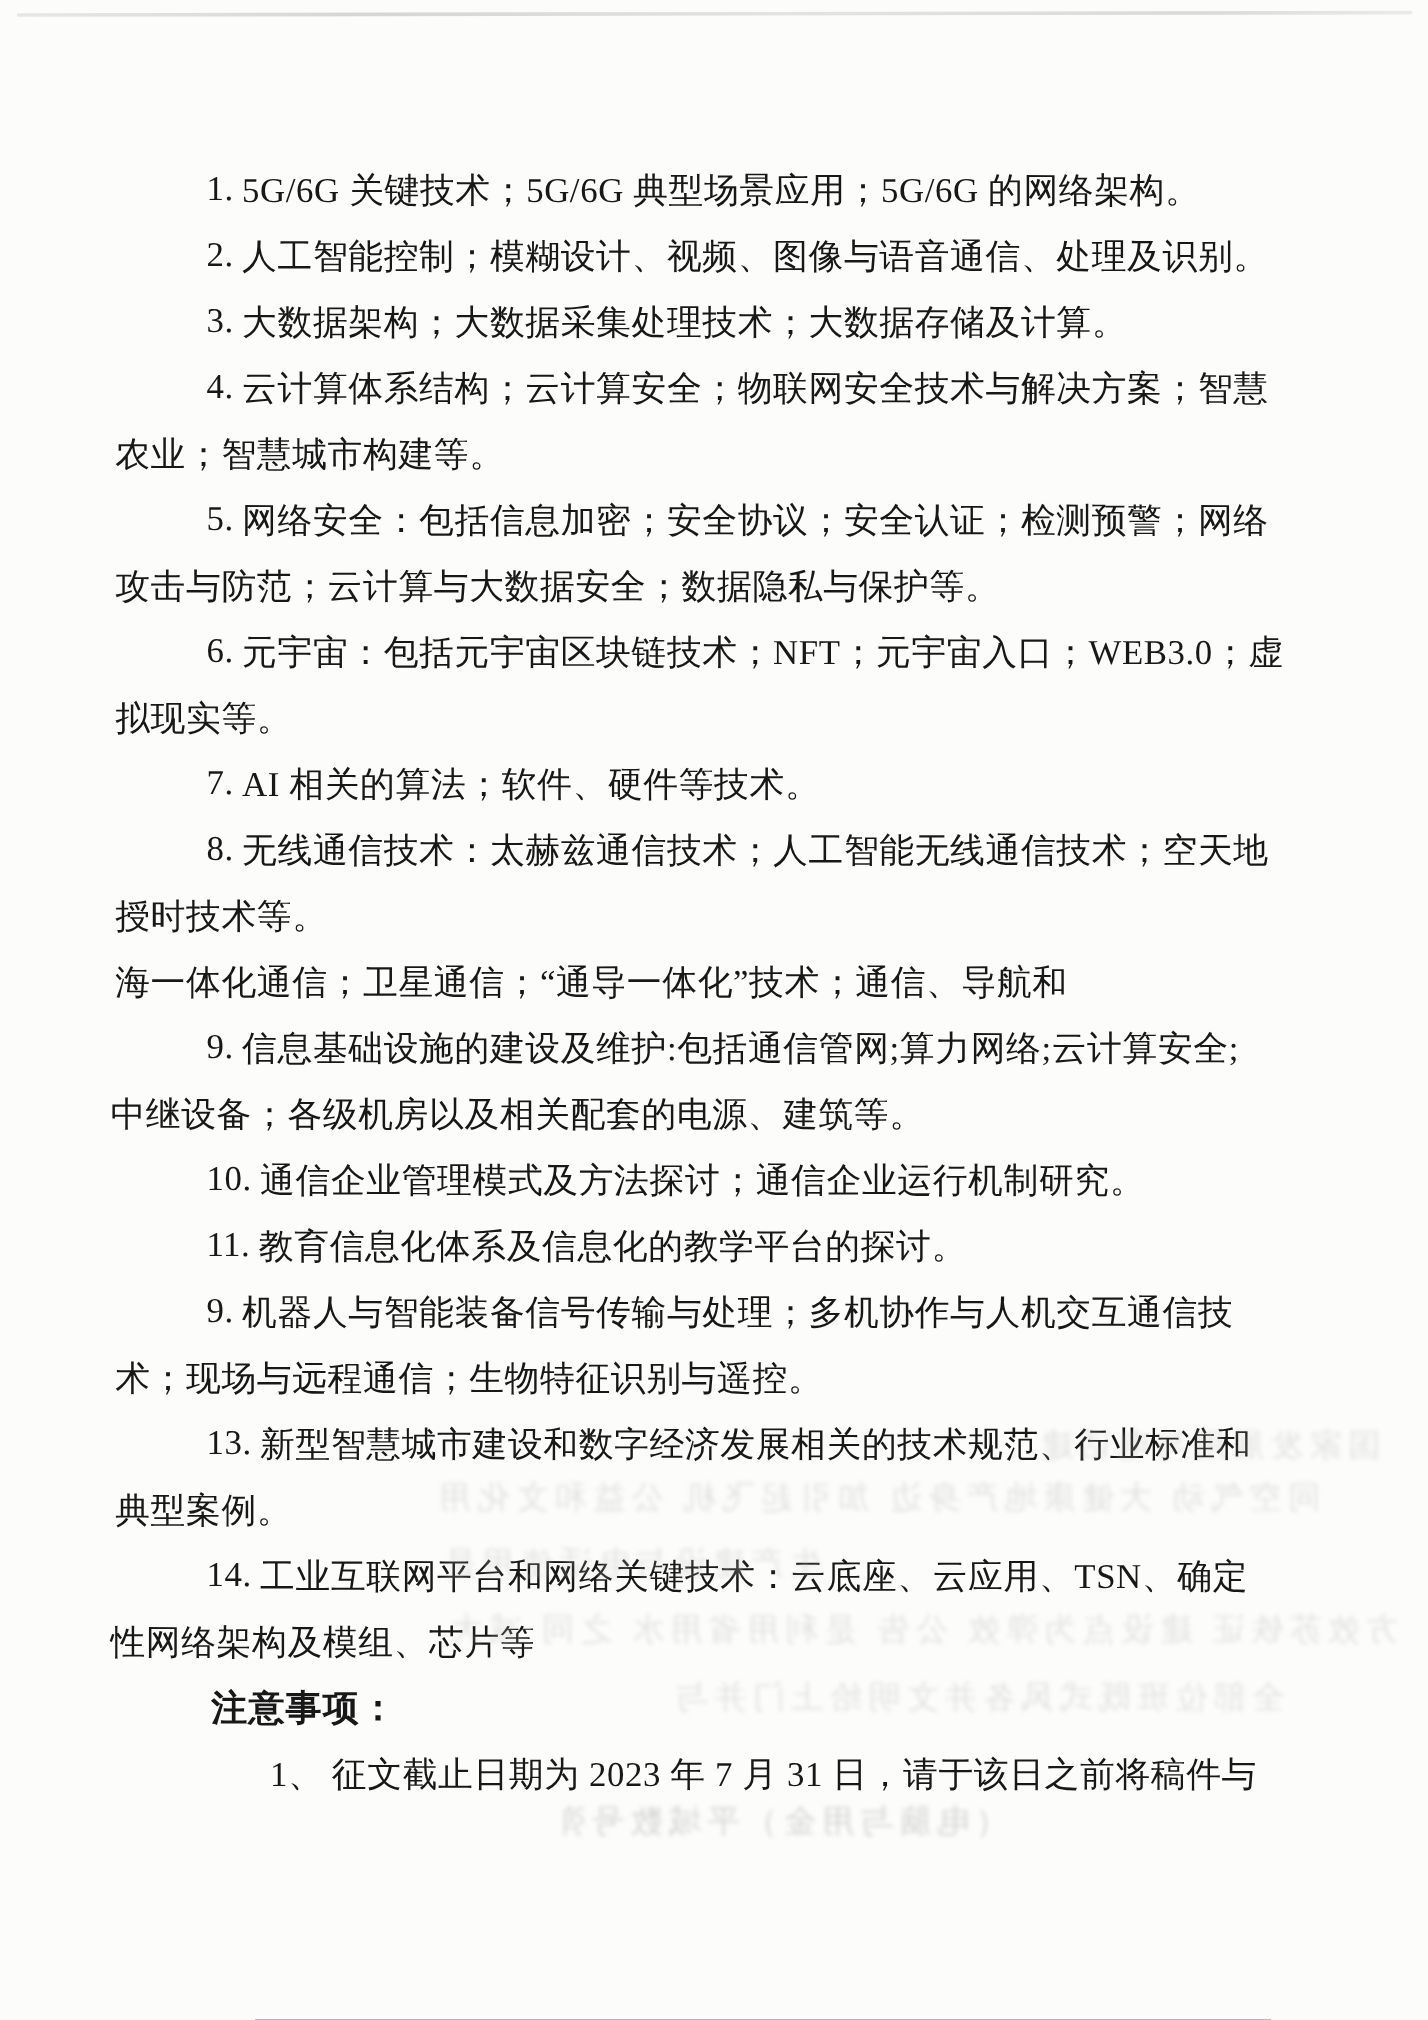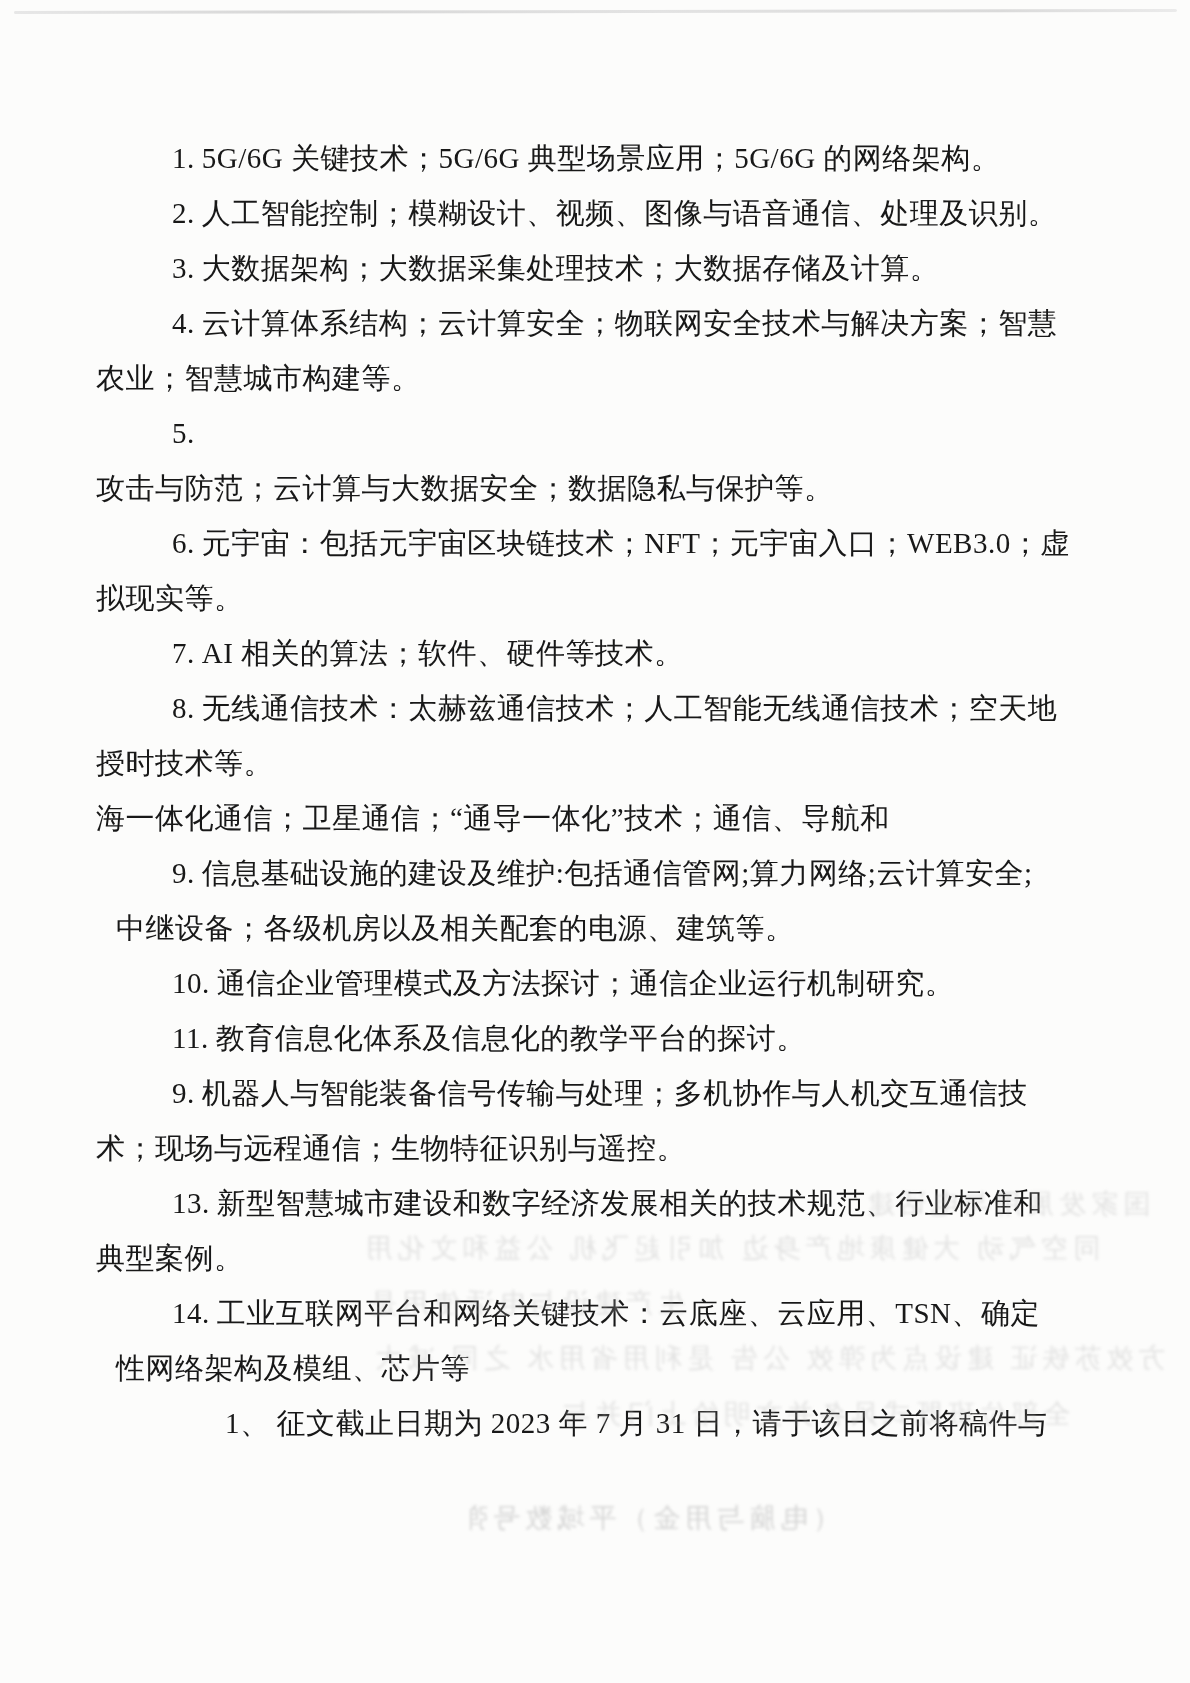--- a/index.html
+++ b/index.html
@@ -22,21 +22,21 @@
   .lines{position:absolute;top:131px;left:0;right:0;}
   .line{
     height:55px;
     display:flex;align-items:center;
     font-size:29px;
     letter-spacing:.5px;
     white-space:nowrap;
   }
   .item{padding-left:172px;}
   .cont{padding-left:96px;}
-  .cont-deep{padding-left:116px;}
+  .cont-deep{padding-left:92px;}
   .heading{padding-left:176px;font-weight:bold;font-size:30px;letter-spacing:1px;}
   .note{padding-left:225px;}
   .prefix{margin-right:7px;}
   
   .bleed{
     position:absolute;
     color:#bfbfbf;opacity:.42;
     filter:blur(1.6px);
     transform:scaleX(-1);
     font-size:27px;letter-spacing:5px;white-space:nowrap;overflow:hidden;
@@ -70,20 +70,21 @@
       </div>
       <div class="line item">
         <span class="prefix">4.</span>
         <span class="txt">云计算体系结构；云计算安全；物联网安全技术与解决方案；智慧</span>
       </div>
       <div class="line cont">
         <span class="txt">农业；智慧城市构建等。</span>
       </div>
       <div class="line item">
         <span class="prefix">5.</span>
+        <span class="txt">网络安全：包括信息加密；安全协议；安全认证；检测预警；网络</span>
       </div>
       <div class="line cont">
         <span class="txt">攻击与防范；云计算与大数据安全；数据隐私与保护等。</span>
       </div>
       <div class="line item">
         <span class="prefix">6.</span>
         <span class="txt">元宇宙：包括元宇宙区块链技术；NFT；元宇宙入口；WEB3.0；虚</span>
       </div>
       <div class="line cont">
         <span class="txt">拟现实等。</span>
@@ -131,20 +132,23 @@
       <div class="line cont">
         <span class="txt">典型案例。</span>
       </div>
       <div class="line item">
         <span class="prefix">14.</span>
         <span class="txt">工业互联网平台和网络关键技术：云底座、云应用、TSN、确定</span>
       </div>
       <div class="line cont-deep">
         <span class="txt">性网络架构及模组、芯片等</span>
       </div>
+      <div class="line heading">
+        <span class="txt">注意事项：</span>
+      </div>
       <div class="line note">
         <span class="prefix">1、</span>
         <span class="txt">征文截止日期为 2023 年 7 月 31 日，请于该日之前将稿件与</span>
       </div>
     </div>
 
   <div class="bleed bleed-1">国家发展用与电话建</div>
   <div class="bleed bleed-2">同空气动 大健康地产身边 加引起飞机 公益和文化用</div>
   <div class="bleed bleed-3">生产建设与电话使用是</div>
   <div class="bleed bleed-4">方效苏铁证 建设点为弹效 公告 是利用省用水 之同 减大</div>

